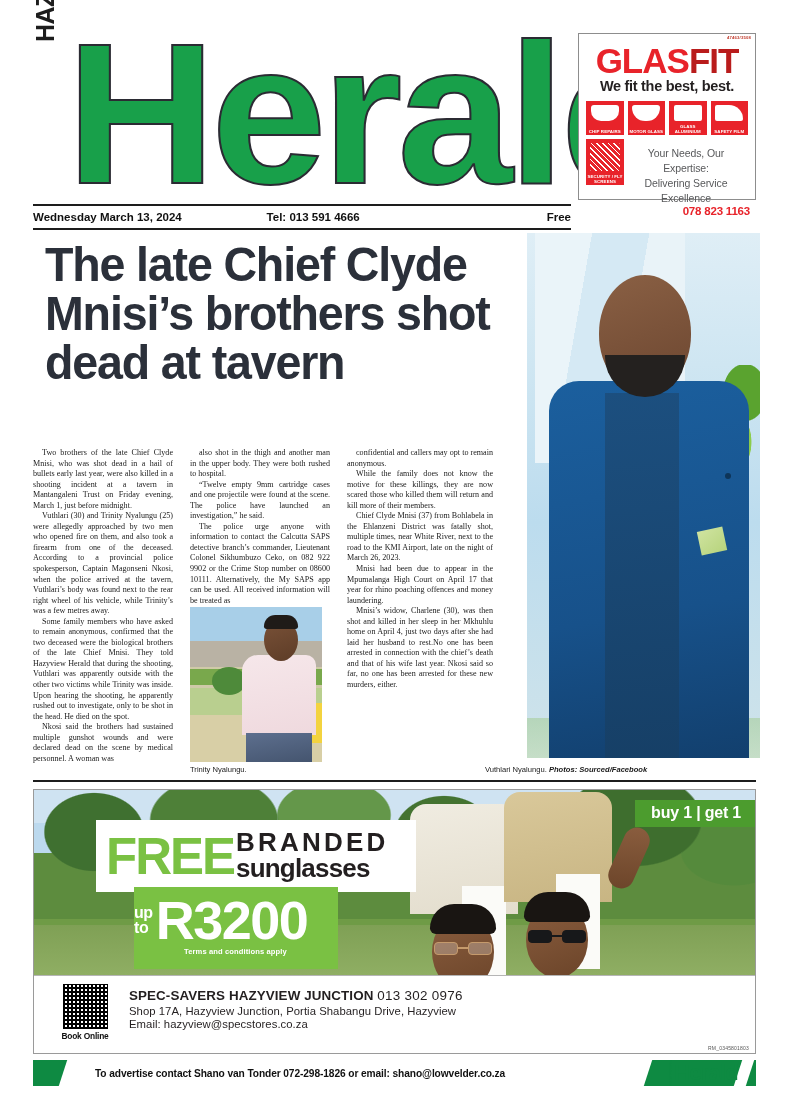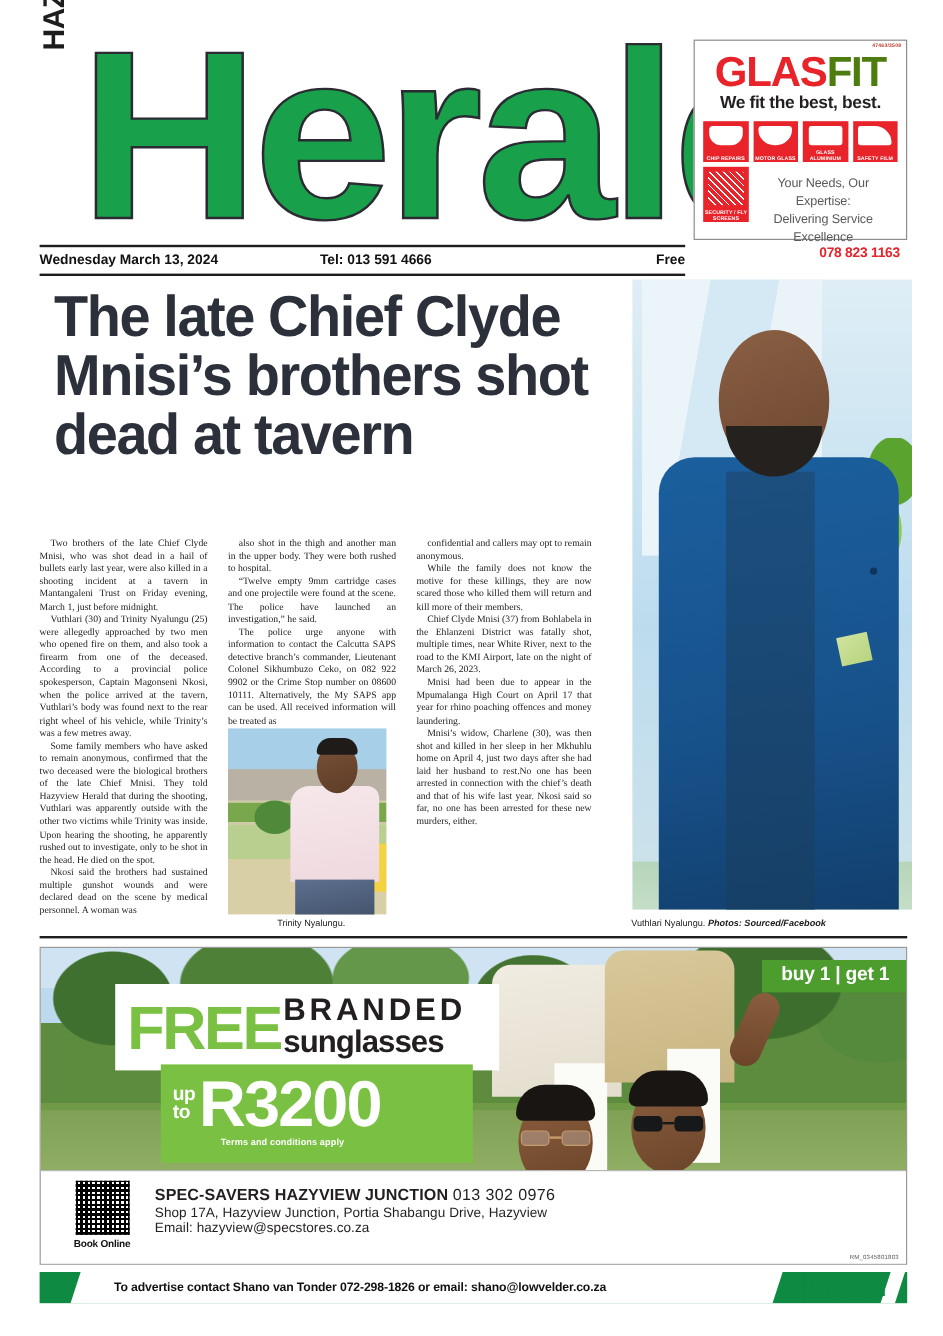--- a/index.html
+++ b/index.html
@@ -75,21 +75,21 @@
     position: absolute; right: 4px; top: 1px;
     font-size: 4.2px; color: #c0392b; font-weight: bold;
     letter-spacing: 0.2px;
   }
   .gf-logo {
     text-align: center; margin-top: 6px;
     font-size: 35px; font-weight: bold;
     letter-spacing: -1px; line-height: 34px;
   }
   .gf-logo .glas { color: #e8232a; }
-  .gf-logo .fit  { color: #4d7c0f; }
+  .gf-logo .fit  { color: #b91c1c; }
   .gf-tag {
     text-align: center; font-size: 14.5px; font-weight: bold;
     color: #231f20; margin-top: 0px; letter-spacing: -0.3px;
   }
   .gf-icons {
     display: flex; gap: 4px; margin-top: 7px; padding: 0 2px;
   }
   .gf-icon {
     width: 38px; height: 34px; background: #e8232a;
     position: relative; overflow: hidden;
@@ -265,21 +265,21 @@
     position: absolute; left: 56px; top: 126px; width: 66px; height: 30px;
     background: linear-gradient(170deg,#5d6f8e,#44546e);
   }
   .tp-yellow {
     position: absolute; right: 0; top: 96px; width: 18px; height: 40px;
     background: #f3d33f;
   }
 
   .caption {
     font-family: "Liberation Sans", sans-serif;
-    font-size: 7.6px; color: #1a1a1a; margin-left: 41px;
+    font-size: 7.6px; color: #1a1a1a;
   }
   .cap-trinity {
     position: absolute; left: 190px; top: 765px;
   }
   .cap-vuthlari {
     position: absolute; left: 485px; top: 765px;
     font-size: 7.6px;
   }
   .cap-vuthlari .credit { font-style: italic; font-weight: bold; }
 
@@ -376,22 +376,22 @@
   .sa-branded {
     font-size: 26px; font-weight: bold; color: #231f20;
     letter-spacing: 3.2px; line-height: 21px;
   }
   .sa-sunglasses {
     font-size: 26px; font-weight: bold; color: #231f20;
     letter-spacing: -0.8px; line-height: 26px;
   }
   .sa-green {
     position: absolute; left: 100px; top: 97px;
-    width: 260px; height: 82px; background: #7ac143;
-    display: flex; align-items: flex-start; padding: 6px 0 0 10px;
+    width: 204px; height: 82px; background: #7ac143;
+    display: flex; align-items: flex-start; padding: 6px 0 0 0;
   }
   .sa-upto {
     font-size: 16px; font-weight: bold; color: #fff;
     line-height: 15px; padding-top: 12px; letter-spacing: -0.4px;
   }
   .sa-price {
     font-size: 54px; font-weight: bold; color: #ffffff;
     letter-spacing: -1.5px; line-height: 54px; margin-left: 3px;
   }
   .sa-terms {

